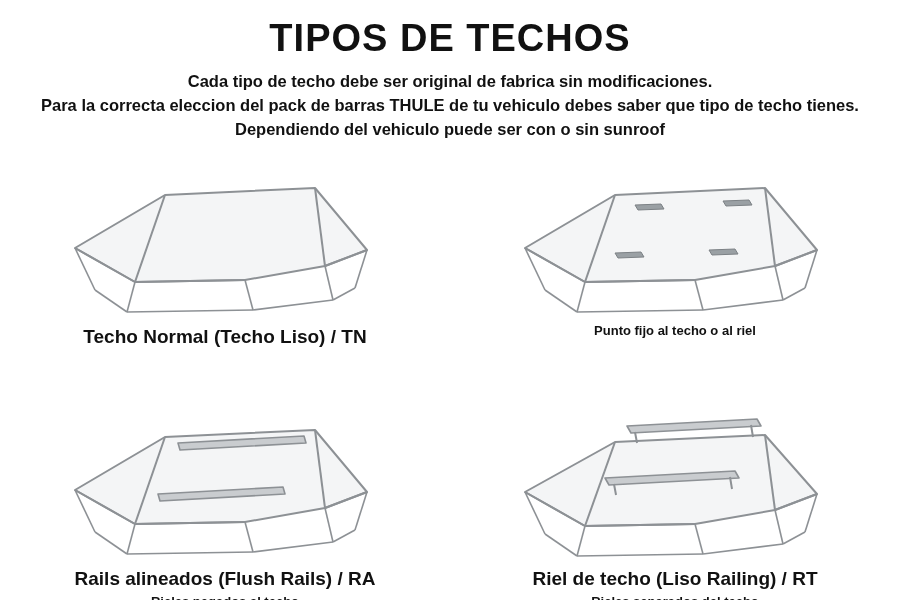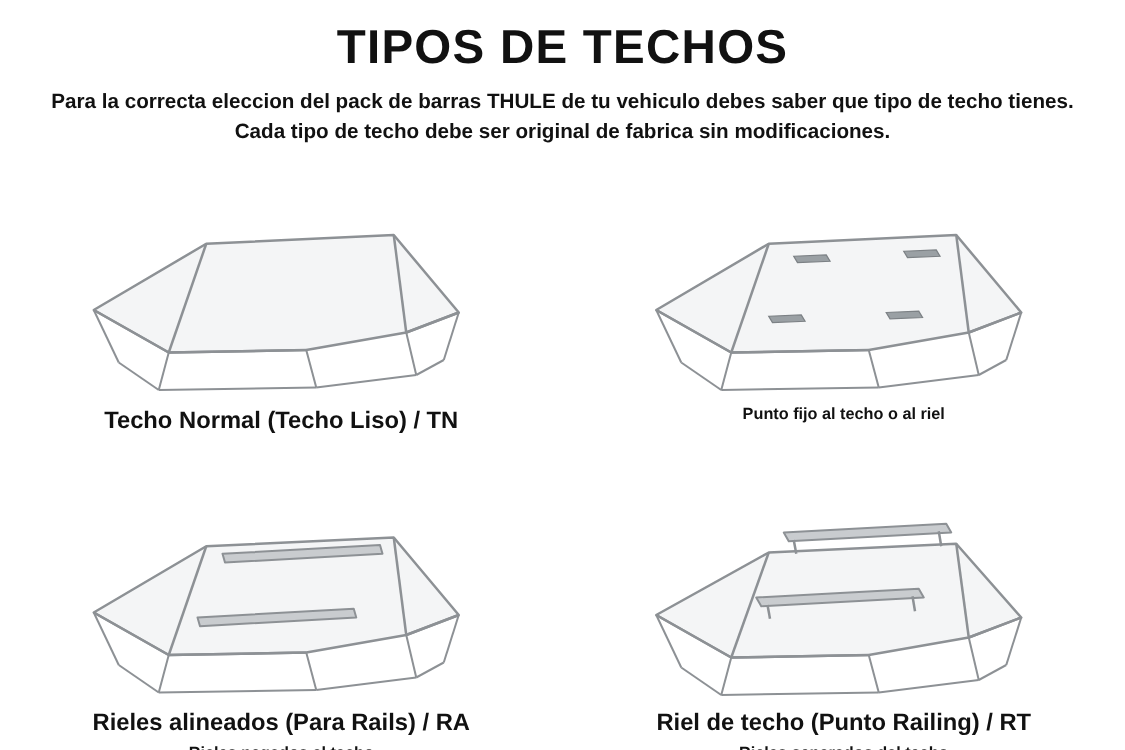--- a/index.html
+++ b/index.html
@@ -76,22 +76,23 @@
   .r2 .art { margin-top: 20px; }
 </style>
 </head>
 <body>
 
 <div class="page">
 
   <h1 class="title">TIPOS DE TECHOS</h1>
 
   <div class="subtitle">
+    <div>Cada tipo de techo debe ser original de fabrica sin modificaciones.</div>
     <div>Para la correcta eleccion del pack de barras THULE de tu vehiculo debes saber que tipo de techo tienes.</div>
-    <div>Cada tipo de techo debe ser original de fabrica sin modificaciones.</div>
+    <div>Dependiendo del vehiculo puede ser con o sin sunroof</div>
   </div>
 
   <div class="grid">
 
     <div class="cell r1">
       <svg class="art" viewBox="0 0 420 150">
         <g fill="none" stroke="#8d9195" stroke-width="2" stroke-linejoin="round">
           <path d="M150 25 L300 18 L352 80 L310 96 L230 110 L120 112 L60 78 Z" fill="#f4f5f6"></path>
           <path d="M150 25 L120 112"></path>
           <path d="M300 18 L310 96"></path>
@@ -159,21 +160,21 @@
           <path d="M80 120 L112 142" stroke-width="1.6"></path>
           <path d="M238 140 L318 130" stroke-width="1.6"></path>
           <path d="M112 142 L238 140" stroke-width="1.6"></path>
           <path d="M318 130 L340 118" stroke-width="1.6"></path>
         </g>
         <g fill="#c9cccf" stroke="#8d9195" stroke-width="1.6" stroke-linejoin="round">
           <path d="M163 31 L289 24 L291 31 L165 38 Z"></path>
           <path d="M143 82 L268 75 L270 82 L145 89 Z"></path>
         </g>
       </svg>
-      <div class="cell-label">Rieles alineados (Para Rails) / RA</div>
+      <div class="cell-label">Rails alineados (Flush Rails) / RA</div>
       <div class="cell-sub">Rieles pegados al techo</div>
     </div>
 
     <div class="cell r2">
       <svg class="art" viewBox="0 0 420 150">
         <g fill="none" stroke="#8d9195" stroke-width="2" stroke-linejoin="round">
           <path d="M150 30 L300 23 L352 82 L310 98 L230 112 L120 114 L60 80 Z" fill="#f4f5f6"></path>
           <path d="M150 30 L120 114"></path>
           <path d="M300 23 L310 98"></path>
           <path d="M60 80 L120 114"></path>
@@ -193,18 +194,18 @@
           <path d="M162 14 L292 7 L296 14 L166 21 Z"></path>
           <path d="M140 66 L270 59 L274 66 L144 73 Z"></path>
         </g>
         <g fill="none" stroke="#8d9195" stroke-width="2">
           <path d="M170 20 L172 31"></path>
           <path d="M286 13 L288 25"></path>
           <path d="M149 72 L151 83"></path>
           <path d="M265 65 L267 77"></path>
         </g>
       </svg>
-      <div class="cell-label">Riel de techo (Punto Railing) / RT</div>
+      <div class="cell-label">Riel de techo (Liso Railing) / RT</div>
       <div class="cell-sub">Rieles separados del techo</div>
     </div>
 
   </div>
 </div>
 
 </body></html>

